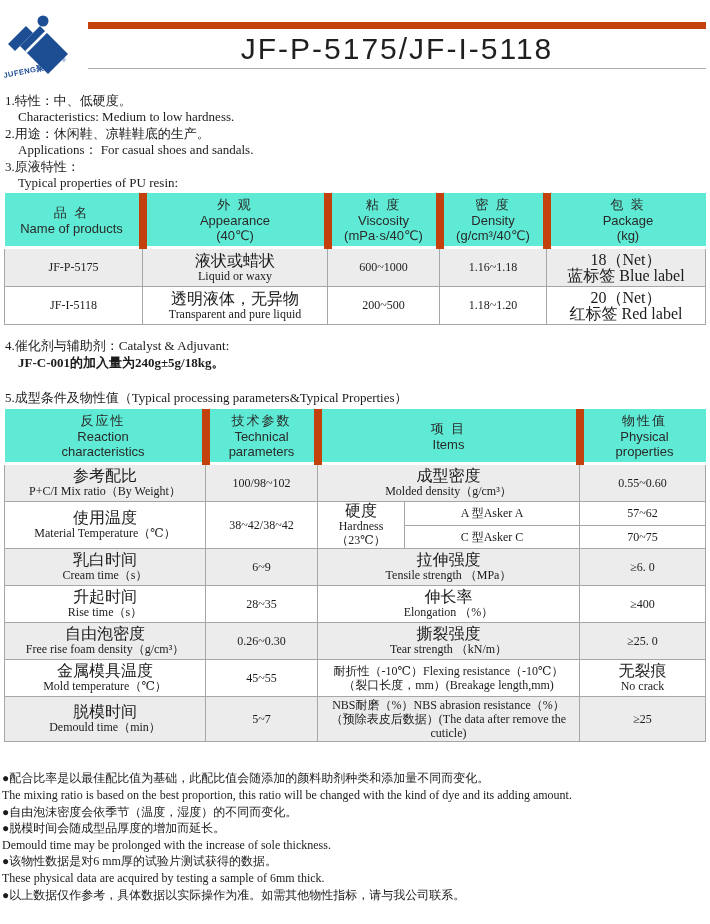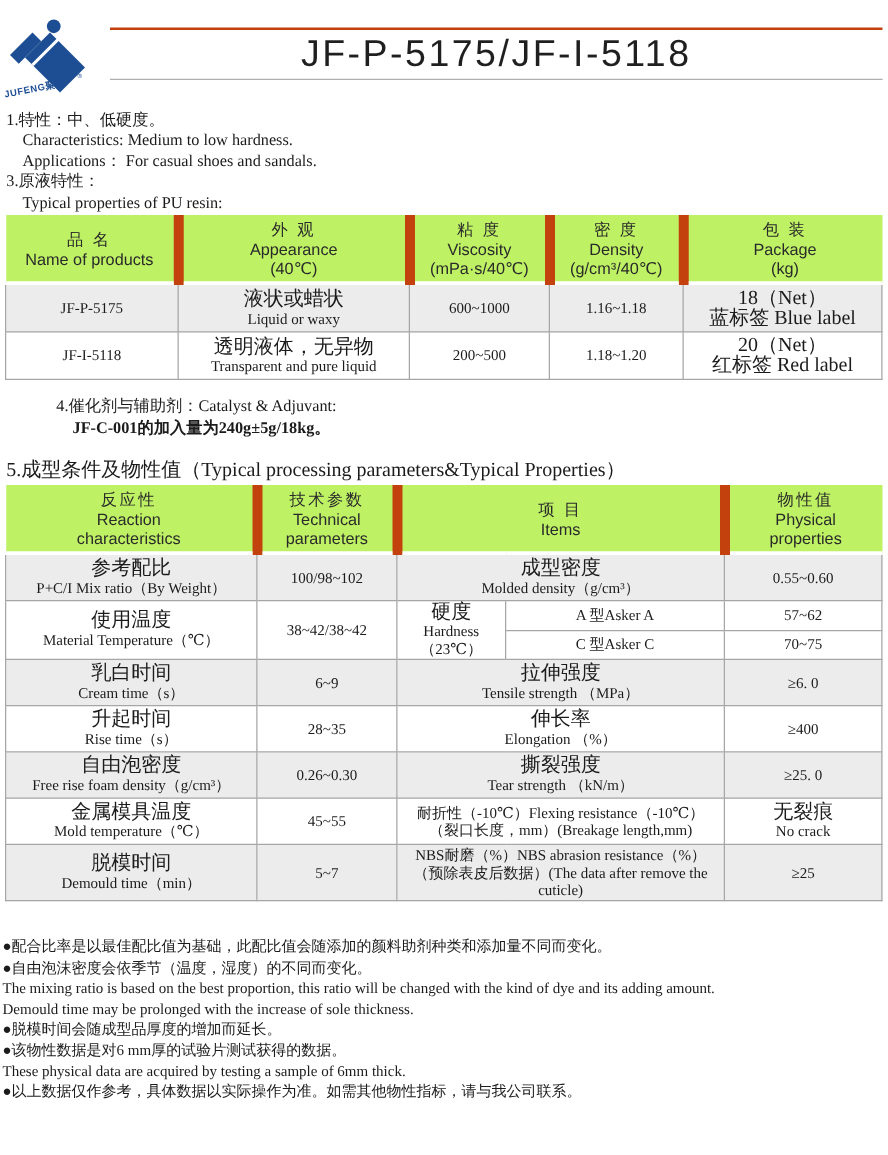--- a/index.html
+++ b/index.html
@@ -4,38 +4,38 @@
 <style>
   html,body{margin:0;padding:0;}
   body{
     width:710px;height:924px;background:#ffffff;position:relative;
     font-family:"Liberation Serif","DejaVu Serif",serif;color:#1b1b1b;
     overflow:hidden;
   }
   .logo{position:absolute;left:2px;top:12px;width:76px;height:72px;}
   .title-band{
     margin:22px 4px 0 88px;height:39px;
-    border-top:2px solid #c2410c;border-bottom:1px solid #aeaeae;
+    border-top:7px solid #c2410c;border-bottom:1px solid #aeaeae;
     display:flex;align-items:center;justify-content:center;
   }
   .title-text{
     font-family:"Liberation Sans","DejaVu Sans",sans-serif;
     font-size:30px;letter-spacing:2px;color:#1f1f1f;white-space:nowrap;
   }
   .intro{margin:24px 0 0 5px;font-size:13px;}
   .intro .line{line-height:16.4px;white-space:nowrap;}
   .intro .en{padding-left:13px;}
   .sec4{margin:12px 0 0 5px;font-size:13px;}
-  .sec4 .line{line-height:17px;white-space:nowrap;margin-left:40px;}
+  .sec4 .line{line-height:17px;white-space:nowrap;}
   .sec4 .ind{padding-left:13px;font-weight:bold;}
-  .sec5{margin:18px 0 0 5px;font-size:16px;line-height:17px;white-space:nowrap;}
+  .sec5{margin:18px 0 0 5px;font-size:13px;line-height:17px;white-space:nowrap;}
 
   table{border-collapse:collapse;table-layout:fixed;margin-left:4px;width:701px;}
   th{
-    background:#bef264;font-weight:normal;padding:3px 2px;vertical-align:middle;
+    background:#5eead4;font-weight:normal;padding:3px 2px;vertical-align:middle;
     border-bottom:3px solid #ffffff;
   }
   th + th{border-left:8px solid #c2410c;}
   td{
     border:1px solid #a6a6a6;text-align:center;vertical-align:middle;
     padding:1px 2px;font-size:12px;line-height:15px;background:#ffffff;
   }
   tr.shade td{background:#ececec;}
   .hzh{font-size:13px;line-height:17px;text-align:center;
        font-family:"Liberation Sans","DejaVu Sans",sans-serif;color:#2a2a2a;letter-spacing:2px;}
@@ -61,20 +61,21 @@
   <text x="60" y="50" font-size="5" fill="#1d4e94" font-family="Liberation Sans, sans-serif">®</text>
 </svg>
 
 <div class="title-band">
   <span class="title-text">JF-P-5175/JF-I-5118</span>
 </div>
 
 <div class="intro">
   <div class="line zh">1.特性：中、低硬度。</div>
   <div class="line en">Characteristics: Medium to low hardness.</div>
+  <div class="line zh">2.用途：休闲鞋、凉鞋鞋底的生产。</div>
   <div class="line en">Applications：  For casual shoes and sandals.</div>
   <div class="line zh">3.原液特性：</div>
   <div class="line en">Typical properties of PU resin:</div>
 </div>
 
 <table class="t1" style="margin-top:2px">
   <colgroup>
       <col style="width:138px">
       <col style="width:185px">
       <col style="width:112px">
@@ -268,21 +269,21 @@
         <div class="cen">NBS耐磨（%）NBS abrasion resistance（%）</div>
         <div class="cen">（预除表皮后数据）(The data after remove the cuticle)</div>
       </td>
       <td>≥25</td>
     </tr>
   </tbody>
 </table>
 
 <div class="notes">
   <div class="line">●配合比率是以最佳配比值为基础，此配比值会随添加的颜料助剂种类和添加量不同而变化。</div>
+  <div class="line">The mixing ratio is based on the best proportion,  this ratio will be changed with the kind of dye and its adding amount.</div>
   <div class="line">●自由泡沫密度会依季节（温度，湿度）的不同而变化。</div>
-  <div class="line">The mixing ratio is based on the best proportion,  this ratio will be changed with the kind of dye and its adding amount.</div>
+  <div class="line">●脱模时间会随成型品厚度的增加而延长。</div>
   <div class="line">Demould time may be prolonged with the increase of sole thickness.</div>
-  <div class="line">●脱模时间会随成型品厚度的增加而延长。</div>
   <div class="line">●该物性数据是对6 mm厚的试验片测试获得的数据。</div>
   <div class="line">These physical data are acquired by testing a sample of 6mm thick.</div>
   <div class="line">●以上数据仅作参考，具体数据以实际操作为准。如需其他物性指标，请与我公司联系。</div>
 
 </div>
 
 </body></html>

